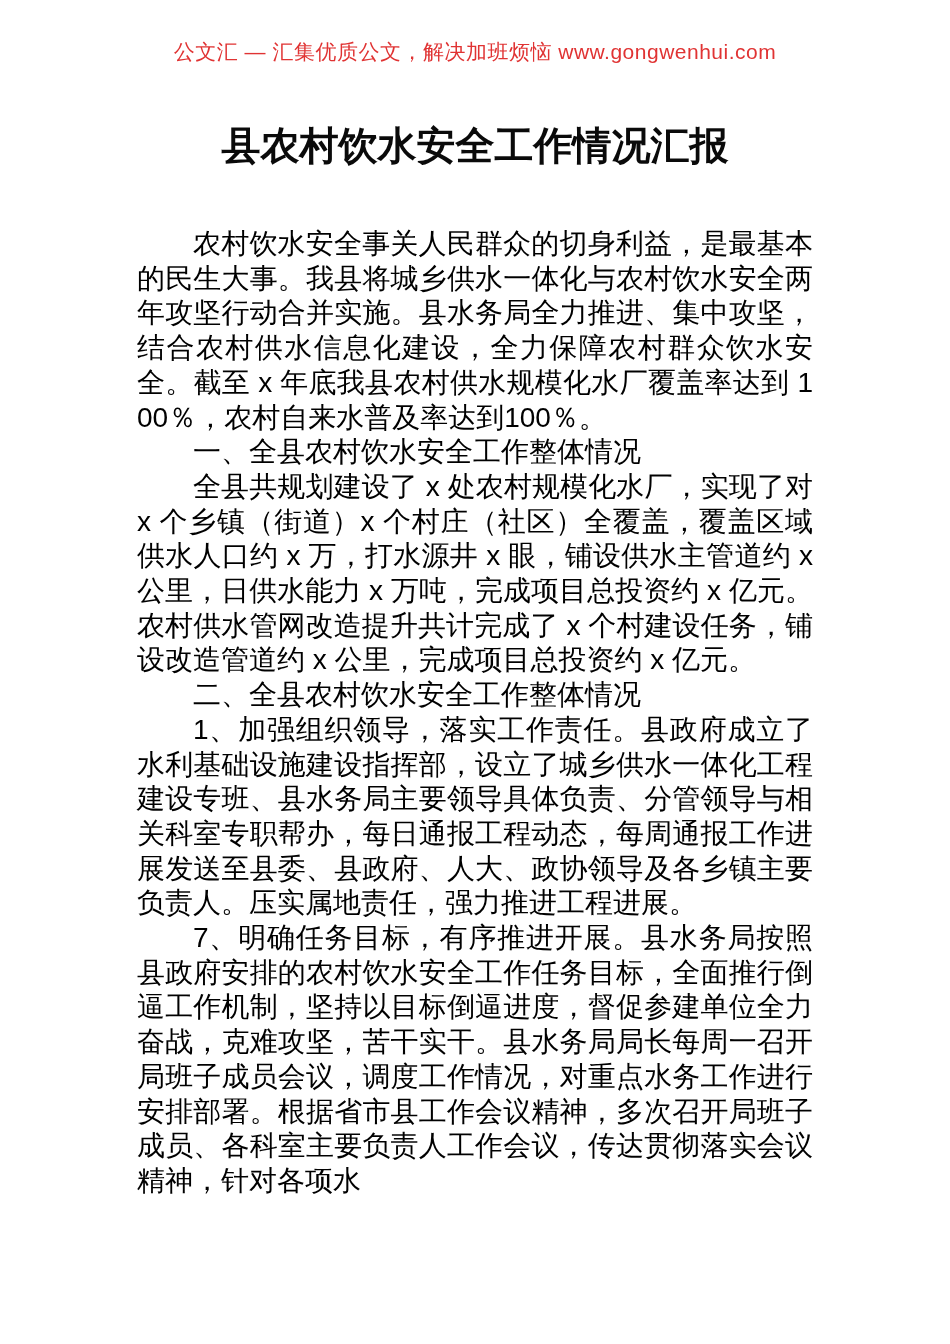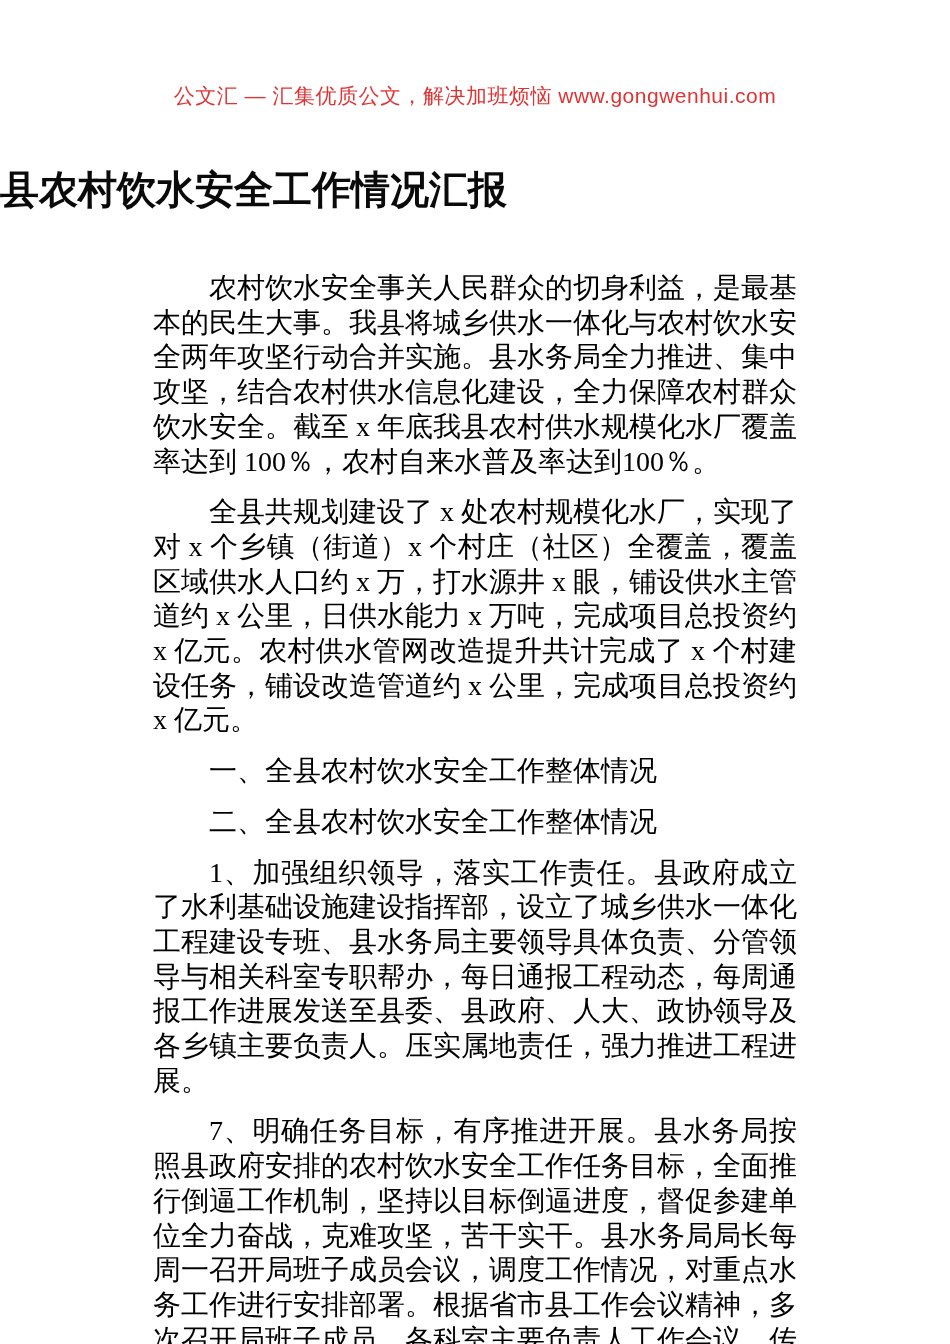--- a/index.html
+++ b/index.html
@@ -12,64 +12,64 @@
     height: 1344px;
     overflow: hidden;
     font-family: "Liberation Sans", sans-serif;
     color: #000000;
   }
   .page {
     width: 950px;
     height: 1344px;
     background: #ffffff;
     box-sizing: border-box;
-    padding-top: 82px;
+    padding-top: 38px;
     border-radius: 26px;
   }
   .watermark {
     text-align: center;
     font-size: 21px;
     line-height: 28px;
     color: #e03333;
     letter-spacing: 0.5px;
     white-space: nowrap;
   }
   .doc-title {
     margin: 56px 0 0 0;
+    text-align: center;
     font-size: 39px;
     line-height: 47px;
     font-weight: 600;
     color: #0a0a0a;
   }
   .content {
     width: 676px;
     margin: 58px auto 0 auto;
     font-size: 28px;
     line-height: 34.7px;
     text-align: justify;
     word-break: break-all;
   }
   .content p {
-    margin: 16px;
+    margin: 0;
     padding: 0;
     text-indent: 2em;
-    font-family: Liberation Serif, serif;
   }
 </style>
 </head>
 <body>
 
 <div class="page">
 
   <div class="watermark">公文汇 — 汇集优质公文，解决加班烦恼 www.gongwenhui.com</div>
 
   <h1 class="doc-title">县农村饮水安全工作情况汇报</h1>
 
   <div class="content">
     <p>农村饮水安全事关人民群众的切身利益，是最基本的民生大事。我县将城乡供水一体化与农村饮水安全两年攻坚行动合并实施。县水务局全力推进、集中攻坚，结合农村供水信息化建设，全力保障农村群众饮水安全。截至 x 年底我县农村供水规模化水厂覆盖率达到 100％，农村自来水普及率达到100％。</p>
+    <p>一、全县农村饮水安全工作整体情况</p>
     <p>全县共规划建设了 x 处农村规模化水厂，实现了对 x 个乡镇（街道）x 个村庄（社区）全覆盖，覆盖区域供水人口约 x 万，打水源井 x 眼，铺设供水主管道约 x 公里，日供水能力 x 万吨，完成项目总投资约 x 亿元。农村供水管网改造提升共计完成了 x 个村建设任务，铺设改造管道约 x 公里，完成项目总投资约 x 亿元。</p>
-    <p>一、全县农村饮水安全工作整体情况</p>
     <p>二、全县农村饮水安全工作整体情况</p>
     <p>1、加强组织领导，落实工作责任。县政府成立了水利基础设施建设指挥部，设立了城乡供水一体化工程建设专班、县水务局主要领导具体负责、分管领导与相关科室专职帮办，每日通报工程动态，每周通报工作进展发送至县委、县政府、人大、政协领导及各乡镇主要负责人。压实属地责任，强力推进工程进展。</p>
     <p>7、明确任务目标，有序推进开展。县水务局按照县政府安排的农村饮水安全工作任务目标，全面推行倒逼工作机制，坚持以目标倒逼进度，督促参建单位全力奋战，克难攻坚，苦干实干。县水务局局长每周一召开局班子成员会议，调度工作情况，对重点水务工作进行安排部署。根据省市县工作会议精神，多次召开局班子成员、各科室主要负责人工作会议，传达贯彻落实会议精神，针对各项水</p>
   </div>
 
 </div>
 
 </body></html>

